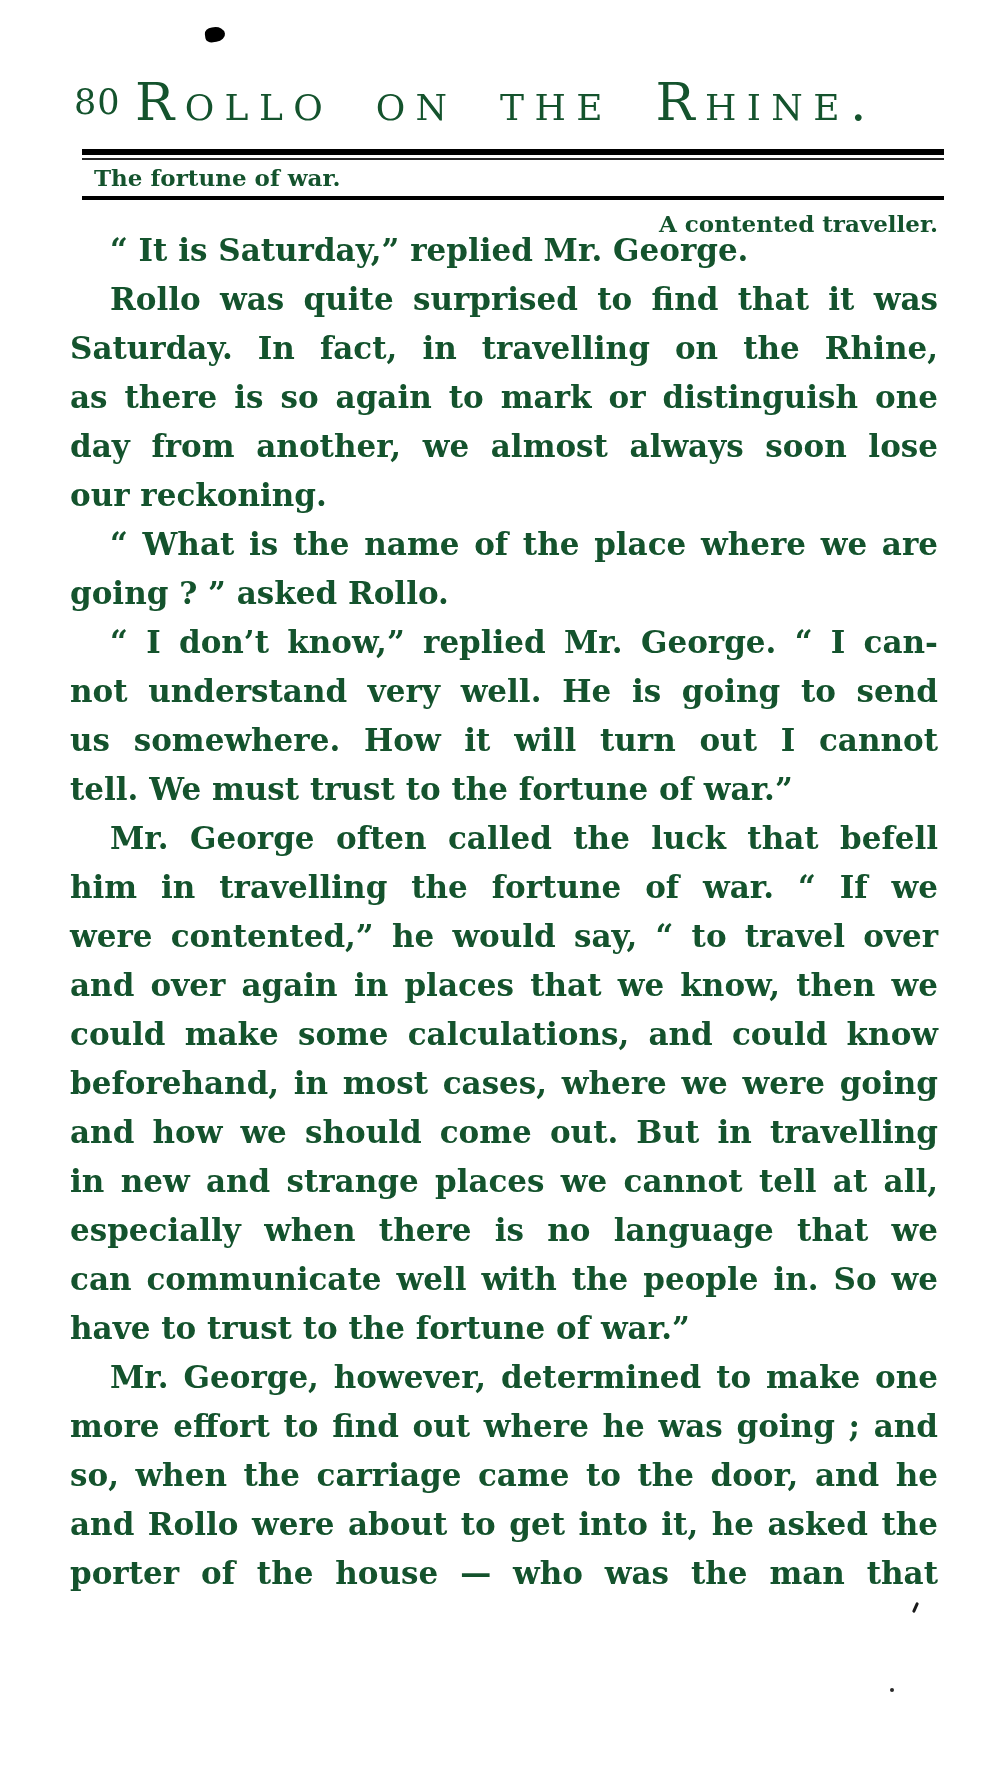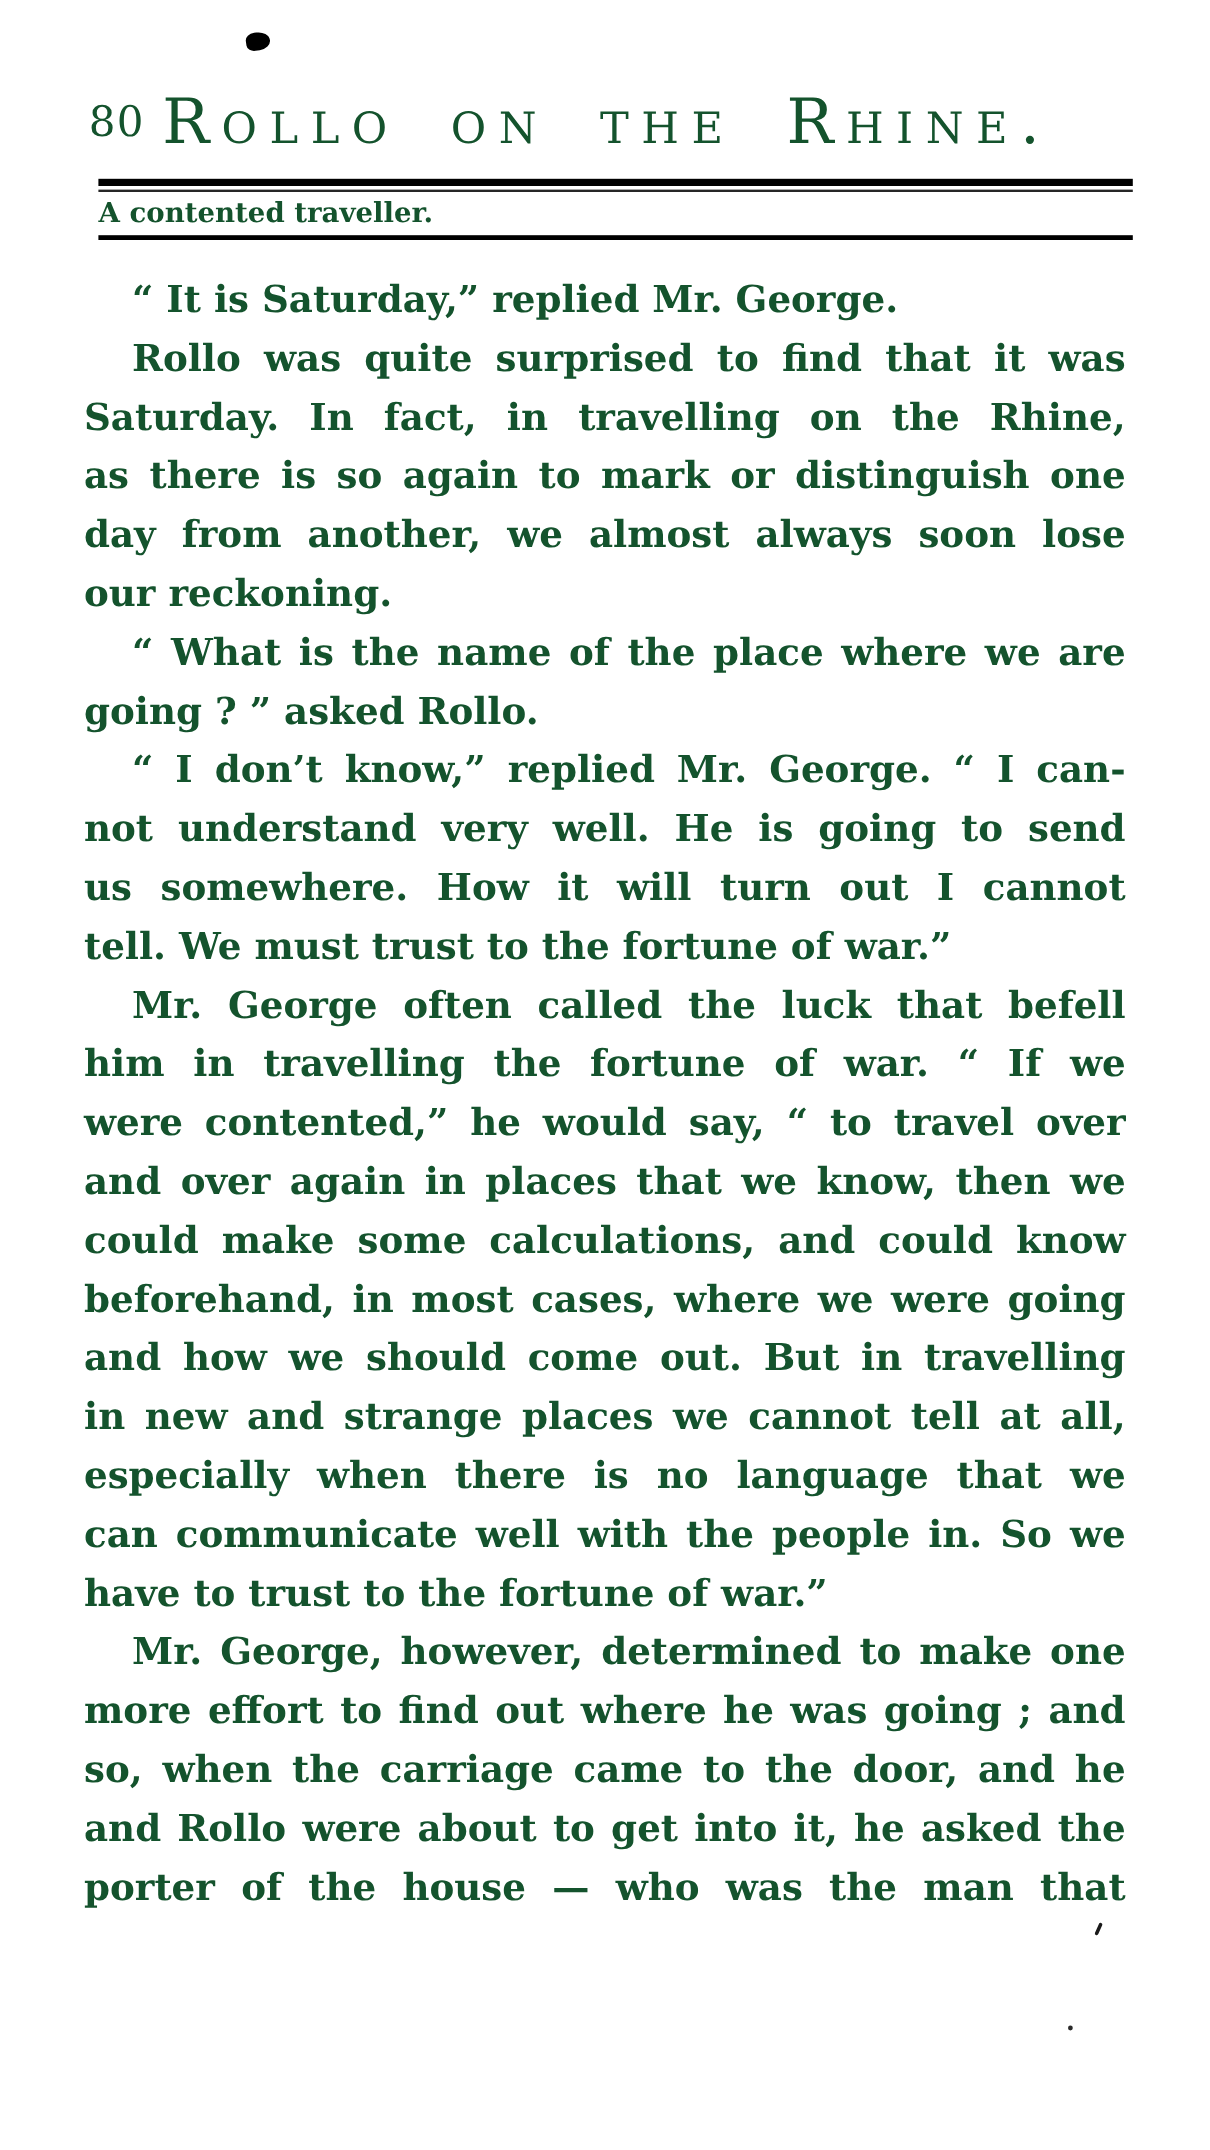--- a/index.html
+++ b/index.html
@@ -55,21 +55,21 @@
     position: absolute;
     top: 162px; left: 82px;
     width: 862px;
     display: flex;
     justify-content: space-between;
     font-weight: bold;
     font-size: 23px;
     line-height: 32px;
   }
   .running-heads .rh-left  { padding-left: 12px; }
-  .running-heads .rh-right { padding-right: 6px; }
+  .running-heads .rh-right { padding-right: 6px; margin-top: 46px; }
 
   
   .rule-b {
     position: absolute;
     top: 196px; left: 82px;
     width: 862px; height: 4px;
     background: #000;
   }
 
   
@@ -113,20 +113,21 @@
     <span class="page-num">80</span>
     <span class="book-title">Rollo on the Rhine.</span>
   </div>
 
   <div class="rule-a">
     <div class="thick"></div>
     <div class="thin"></div>
   </div>
 
   <div class="running-heads">
+    <span class="rh-left">The fortune of war.</span>
     <span class="rh-right">A contented traveller.</span>
   </div>
 
   <div class="rule-b"></div>
 
   <div class="body-text">
       <div class="line indent endline">“ It is Saturday,” replied Mr. George.</div>
       <div class="line indent">Rollo was quite surprised to find that it was</div>
       <div class="line">Saturday.  In fact, in travelling on the Rhine,</div>
       <div class="line">as there is so again to mark or distinguish one</div>

